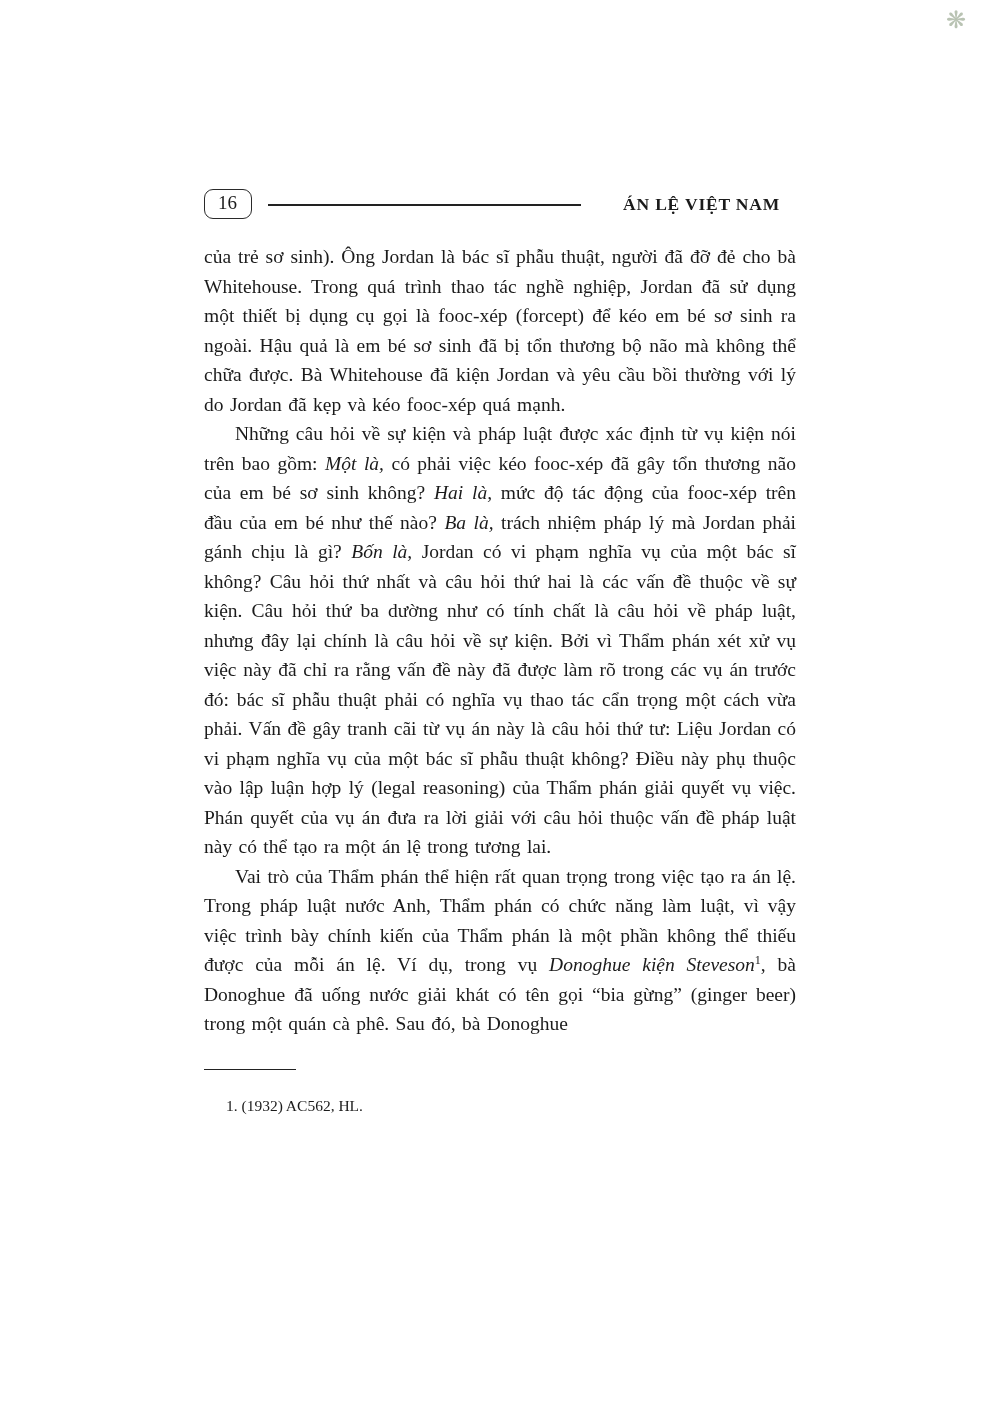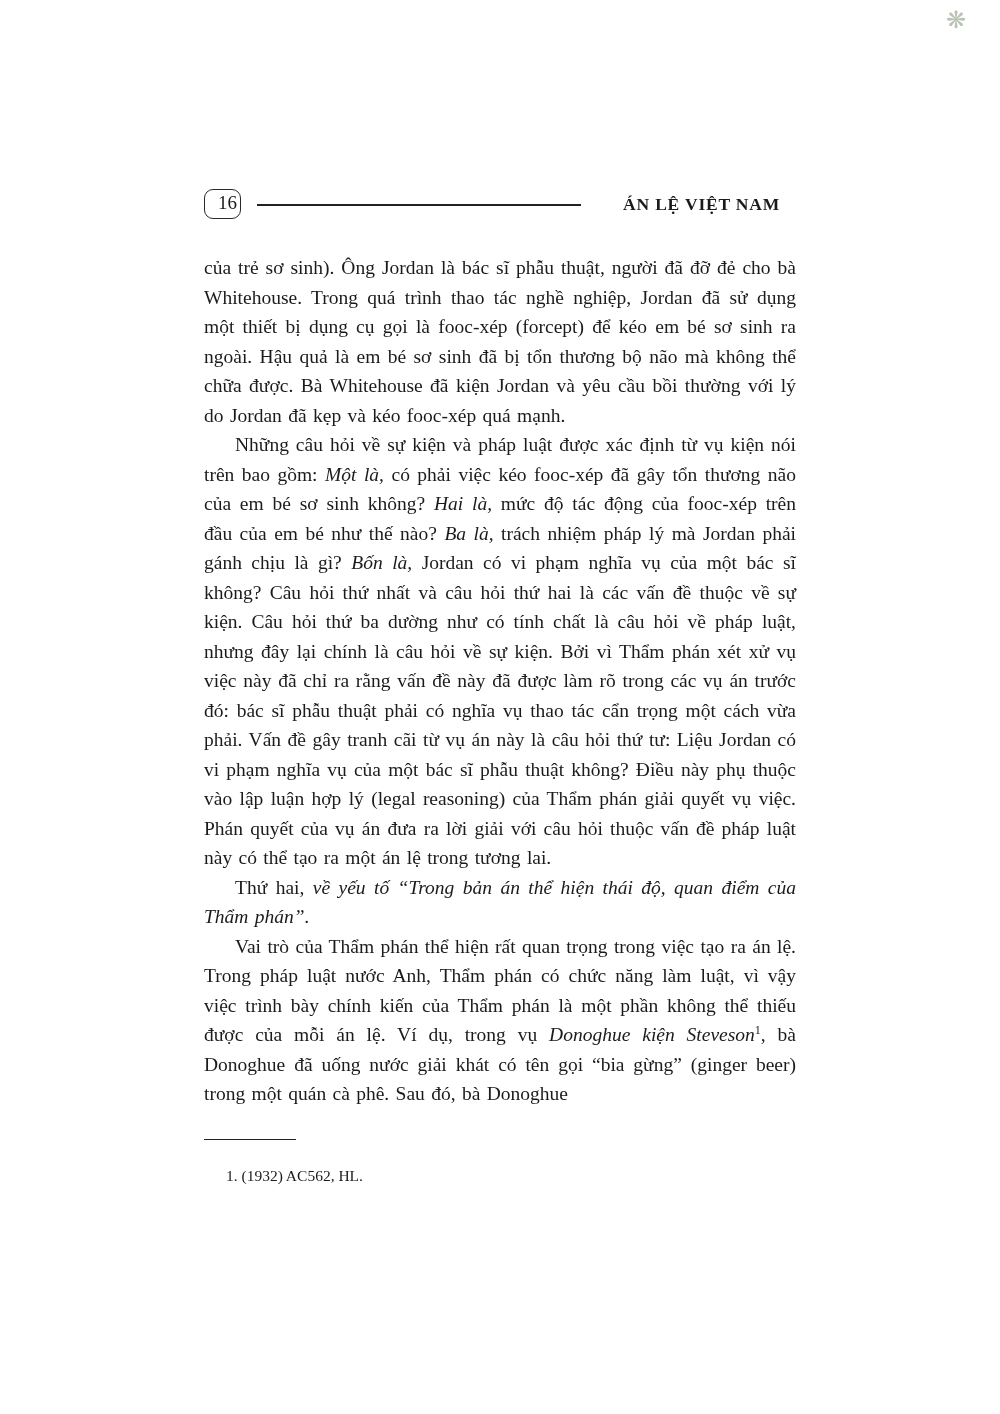--- a/index.html
+++ b/index.html
@@ -29,41 +29,41 @@
   }
 
   .page-header {
     display:flex;
     align-items:center;
     height:36px;
   }
   .page-number-box {
     border:1.6px solid #2a2a2a;
     border-radius:9px;
-    padding:1px 3px 3px 13px;
+    padding:1px 14px 3px 13px;
     font-size:19px;
     line-height:24px;
     background:#fff;
     text-align:center;
   }
   .header-rule {
     flex:1;
     height:2px;
     background:#222;
     margin:2px 26px 0 16px;
   }
   .header-title {
     margin:16px;
     font-size:17.5px;
     font-weight:bold;
     letter-spacing:0.8px;
     white-space:nowrap;
   }
 
-  .page-body { margin-top:31px; }
+  .page-body { margin-top:20px; }
   .page-body p {
     margin:0;
     text-align:justify;
     font-size:19.5px;
     line-height:29.5px;
     word-spacing:1.5px;
   }
   .page-body p.indent { text-indent:31px; }
   .page-body em { font-style:italic; }
   .page-body sup {
@@ -100,21 +100,20 @@
         <span>16</span>
       </div>
       <div class="header-rule"></div>
       <h1 class="header-title">ÁN LỆ VIỆT NAM</h1>
     </header>
 
     <main class="page-body">
 
     <p><span>của trẻ sơ sinh). Ông Jordan là bác sĩ phẫu thuật, người đã đỡ đẻ cho bà Whitehouse. Trong quá trình thao tác nghề nghiệp, Jordan đã sử dụng một thiết bị dụng cụ gọi là fooc-xép (forcept) để kéo em bé sơ sinh ra ngoài. Hậu quả là em bé sơ sinh đã bị tổn thương bộ não mà không thể chữa được. Bà Whitehouse đã kiện Jordan và yêu cầu bồi thường với lý do Jordan đã kẹp và kéo fooc-xép quá mạnh.</span></p>
         <p class="indent"><span>Những câu hỏi về sự kiện và pháp luật được xác định từ vụ kiện nói trên bao gồm: </span><em>Một là,</em><span> có phải việc kéo fooc-xép đã gây tổn thương não của em bé sơ sinh không? </span><em>Hai là,</em><span> mức độ tác động của fooc-xép trên đầu của em bé như thế nào? </span><em>Ba là,</em><span> trách nhiệm pháp lý mà Jordan phải gánh chịu là gì? </span><em>Bốn là,</em><span> Jordan có vi phạm nghĩa vụ của một bác sĩ không? Câu hỏi thứ nhất và câu hỏi thứ hai là các vấn đề thuộc về sự kiện. Câu hỏi thứ ba dường như có tính chất là câu hỏi về pháp luật, nhưng đây lại chính là câu hỏi về sự kiện. Bởi vì Thẩm phán xét xử vụ việc này đã chỉ ra rằng vấn đề này đã được làm rõ trong các vụ án trước đó: bác sĩ phẫu thuật phải có nghĩa vụ thao tác cẩn trọng một cách vừa phải. Vấn đề gây tranh cãi từ vụ án này là câu hỏi thứ tư: Liệu Jordan có vi phạm nghĩa vụ của một bác sĩ phẫu thuật không? Điều này phụ thuộc vào lập luận hợp lý (legal reasoning) của Thẩm phán giải quyết vụ việc. Phán quyết của vụ án đưa ra lời giải với câu hỏi thuộc vấn đề pháp luật này có thể tạo ra một án lệ trong tương lai.</span></p>
-        <p class="indent"><span>Thứ hai, </span><em>về yếu tố “Trong bản án thể hiện thái độ, quan điểm của Thẩm phán”.</em></p>
         <p class="indent"><span>Vai trò của Thẩm phán thể hiện rất quan trọng trong việc tạo ra án lệ. Trong pháp luật nước Anh, Thẩm phán có chức năng làm luật, vì vậy việc trình bày chính kiến của Thẩm phán là một phần không thể thiếu được của mỗi án lệ. Ví dụ, trong vụ </span><em>Donoghue kiện Steveson</em><sup>1</sup><span>, bà Donoghue đã uống nước giải khát có tên gọi “bia gừng” (ginger beer) trong một quán cà phê. Sau đó, bà Donoghue</span></p>
       </main>
 
     <footer class="footnote">
       <div class="footnote-rule"></div>
       <p class="footnote-text">1. (1932) AC562, HL.</p>
     </footer>
 
   </div>
 </div>

